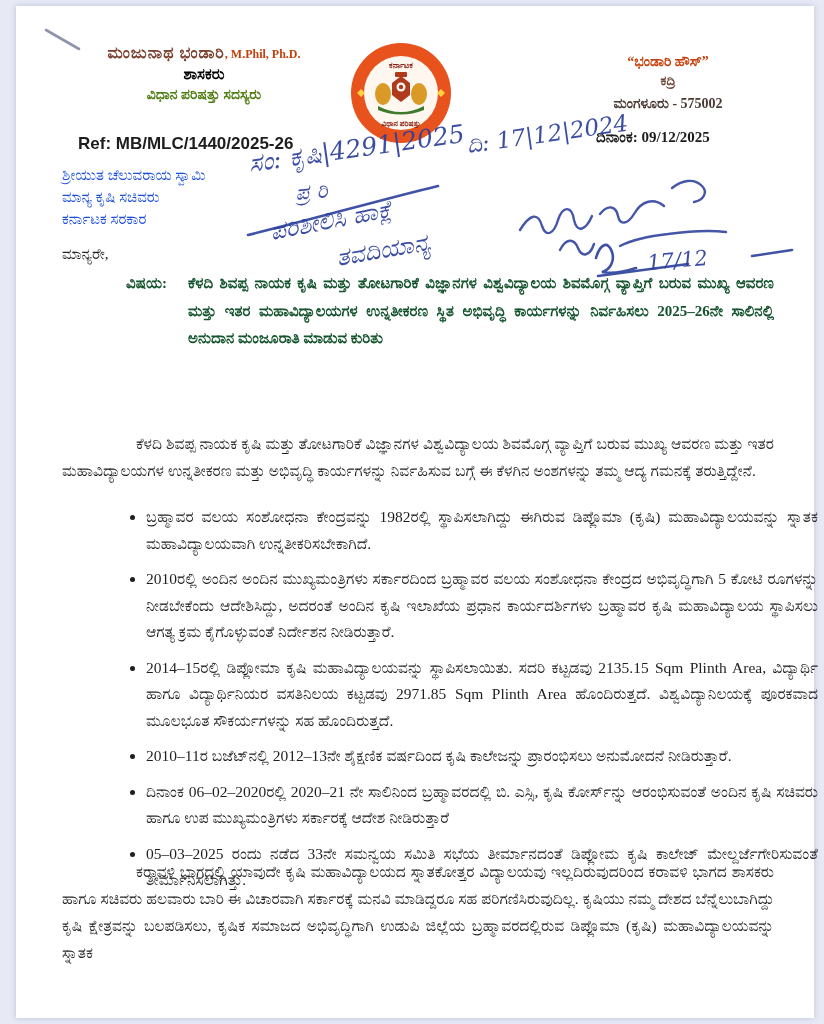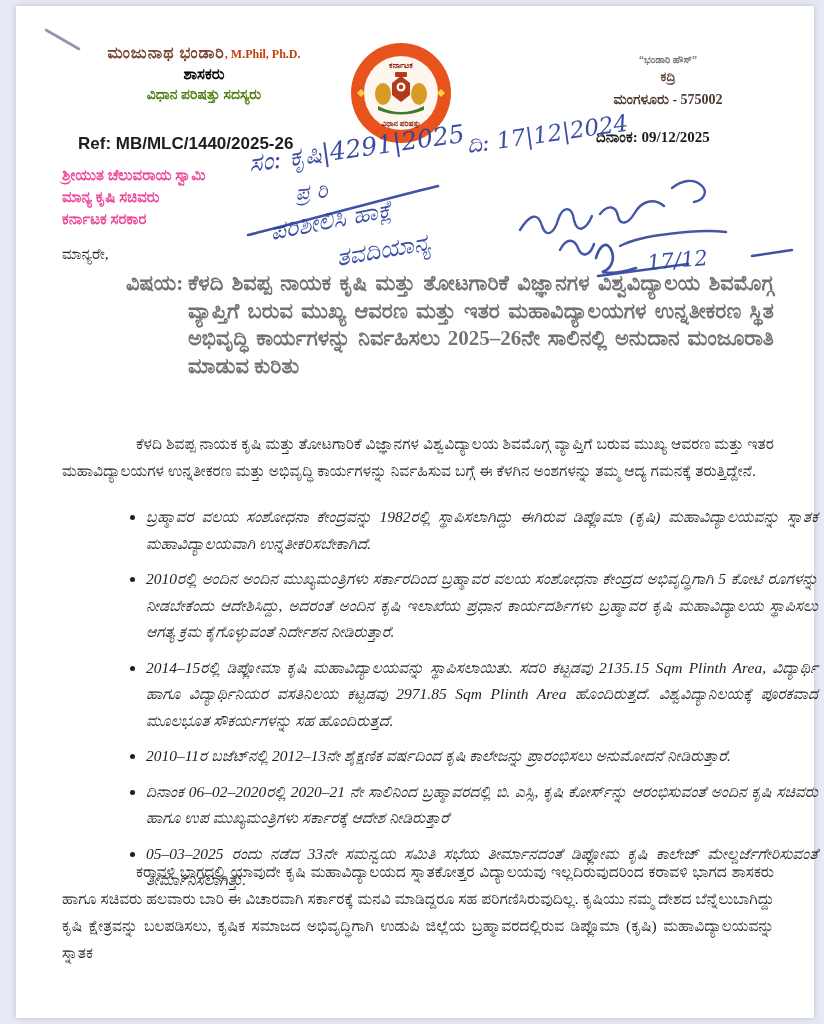--- a/index.html
+++ b/index.html
@@ -15,40 +15,40 @@
   }
   
   .name-block{position:absolute;left:58px;top:38px;width:260px;text-align:center;}
   .name-line{white-space:nowrap;}
   .sender-name{font-size:16px;font-weight:bold;color:#79412f;letter-spacing:1px;}
   .sender-cred{font-size:12px;font-weight:bold;color:#c2410c;}
   .sender-title{font-size:15px;font-weight:bold;color:#000000;margin-top:4px;}
   .sender-subtitle{font-size:14px;font-weight:bold;color:#4d7c0f;margin-top:4px;}
   .emblem-wrap{position:absolute;left:334px;top:36px;width:102px;height:102px;}
   .address-block{position:absolute;left:532px;top:48px;width:240px;text-align:center;}
-  .addr1{font-size:10px;font-weight:bold;color:#737373;}
+  .addr1{font-size:14px;font-weight:bold;color:#c2410c;}
   .addr2{font-size:13px;font-weight:bold;color:#6a4334;margin-top:3px;}
   .addr3{font-size:14px;font-weight:bold;color:#4a3a32;margin-top:7px;}
   
   .ref-line{position:absolute;left:62px;top:128px;font-family:"Liberation Sans","DejaVu Sans",sans-serif;font-size:17px;font-weight:bold;color:#1d1d1d;}
   .date-line{position:absolute;left:580px;top:123px;font-size:15px;font-weight:bold;color:#1d1d1d;white-space:nowrap;}
   
-  .recipient{position:absolute;left:46px;top:158px;font-size:15px;font-weight:bold;line-height:22px;color:#ec4899;}
+  .recipient{position:absolute;left:46px;top:158px;font-size:15px;font-weight:normal;line-height:22px;color:#1d4ed8;}
   .salutation{position:absolute;left:46px;top:240px;font-size:15px;font-weight:normal;color:#262626;}
   
-  .hang-row{position:absolute;display:flex;font-size:21px;line-height:27.5px;color:#737373;}
+  .hang-row{position:absolute;display:flex;font-size:15px;line-height:27.5px;color:#14532d;}
   .hang-label{font-weight:bold;flex:0 0 62px;white-space:nowrap;}
   .hang-text{width:586px;text-align:justify;font-weight:bold;}
   .subject-row{left:110px;top:264px;}
   .reference-row{left:110px;top:360px;}
   
   .para{position:absolute;left:46px;width:712px;font-size:15.5px;line-height:27px;text-align:justify;color:#1f1f1f;text-indent:74px;}
   .para1{top:424px;}
   .para2{top:852px;}
-  .bullets{position:absolute;left:96px;top:498px;width:672px;margin:0;padding:0 0 0 34px;font-style:italic;}
+  .bullets{position:absolute;left:96px;top:498px;width:672px;margin:0;padding:0 0 0 34px;}
   .bullets li{font-size:15.5px;line-height:26.5px;text-align:justify;color:#1f1f1f;margin-bottom:9px;}
   
   .ink-overlay{position:absolute;left:0;top:0;width:824px;height:1024px;pointer-events:none;z-index:6;}
   .ink-text{fill:#2b3f9b;font-family:"DejaVu Serif","Liberation Serif",serif;font-style:italic;opacity:.92;}
 </style>
 </head>
 <body>
 
 <div class="page">
 

